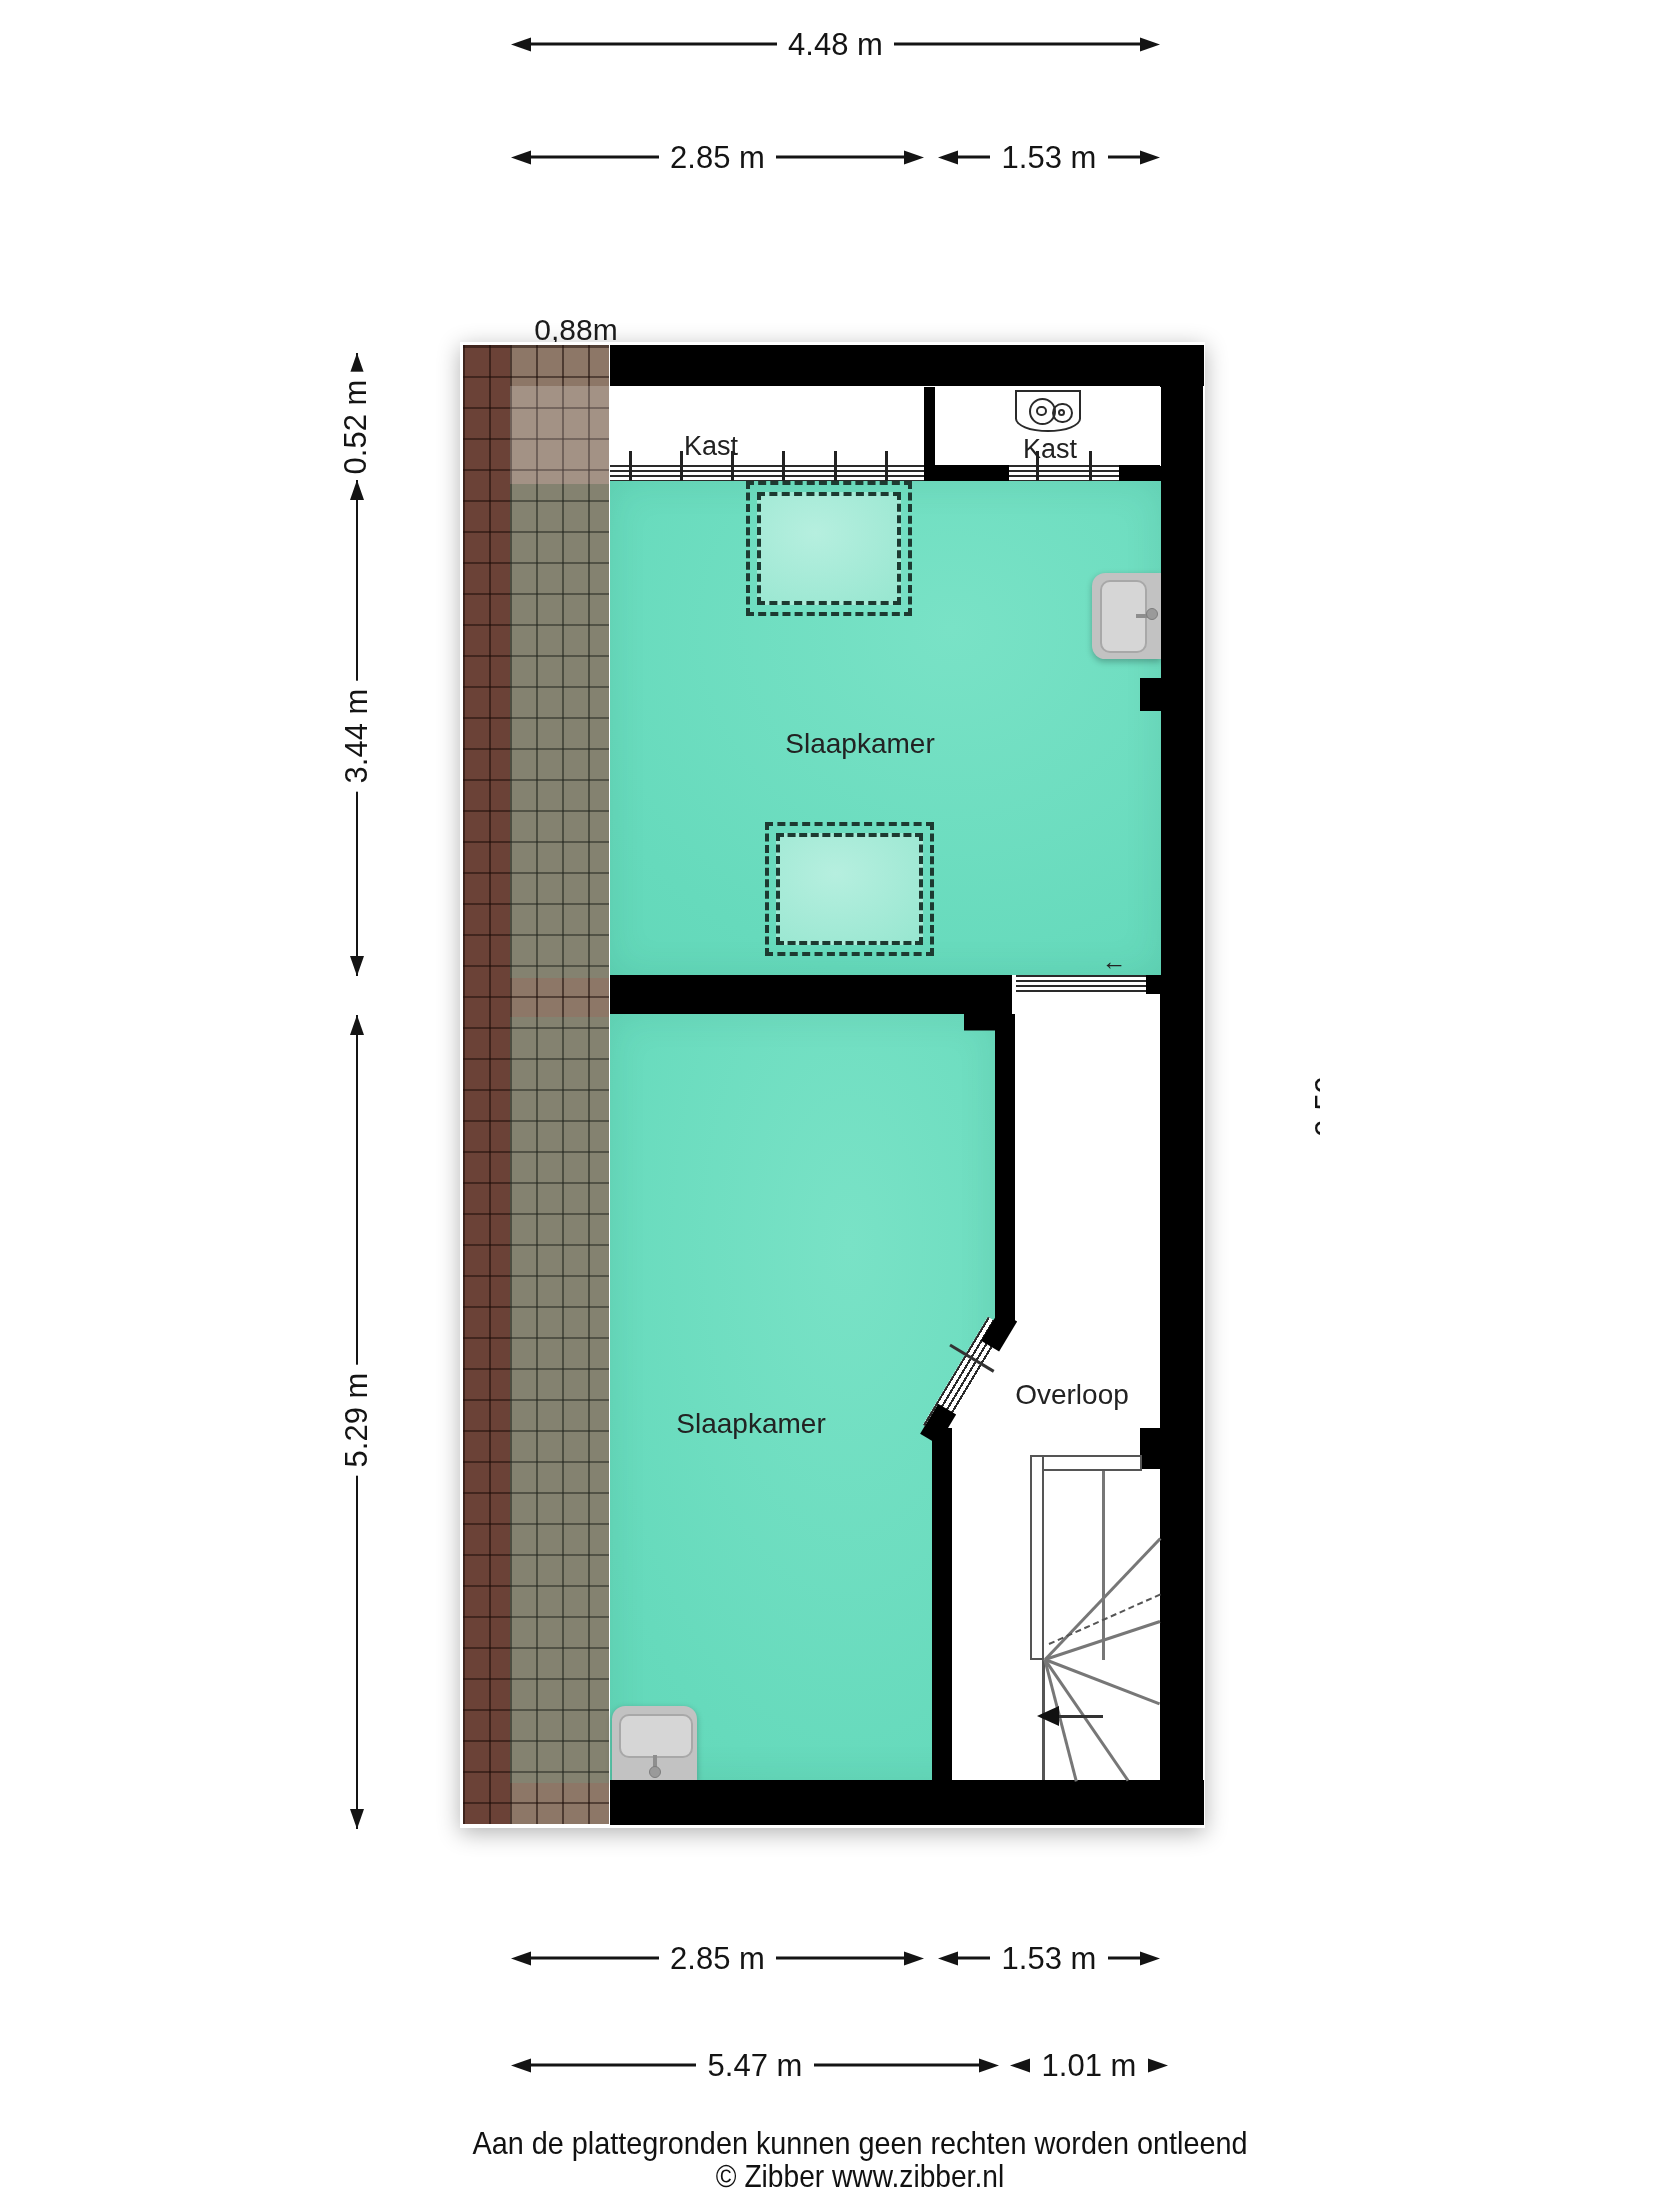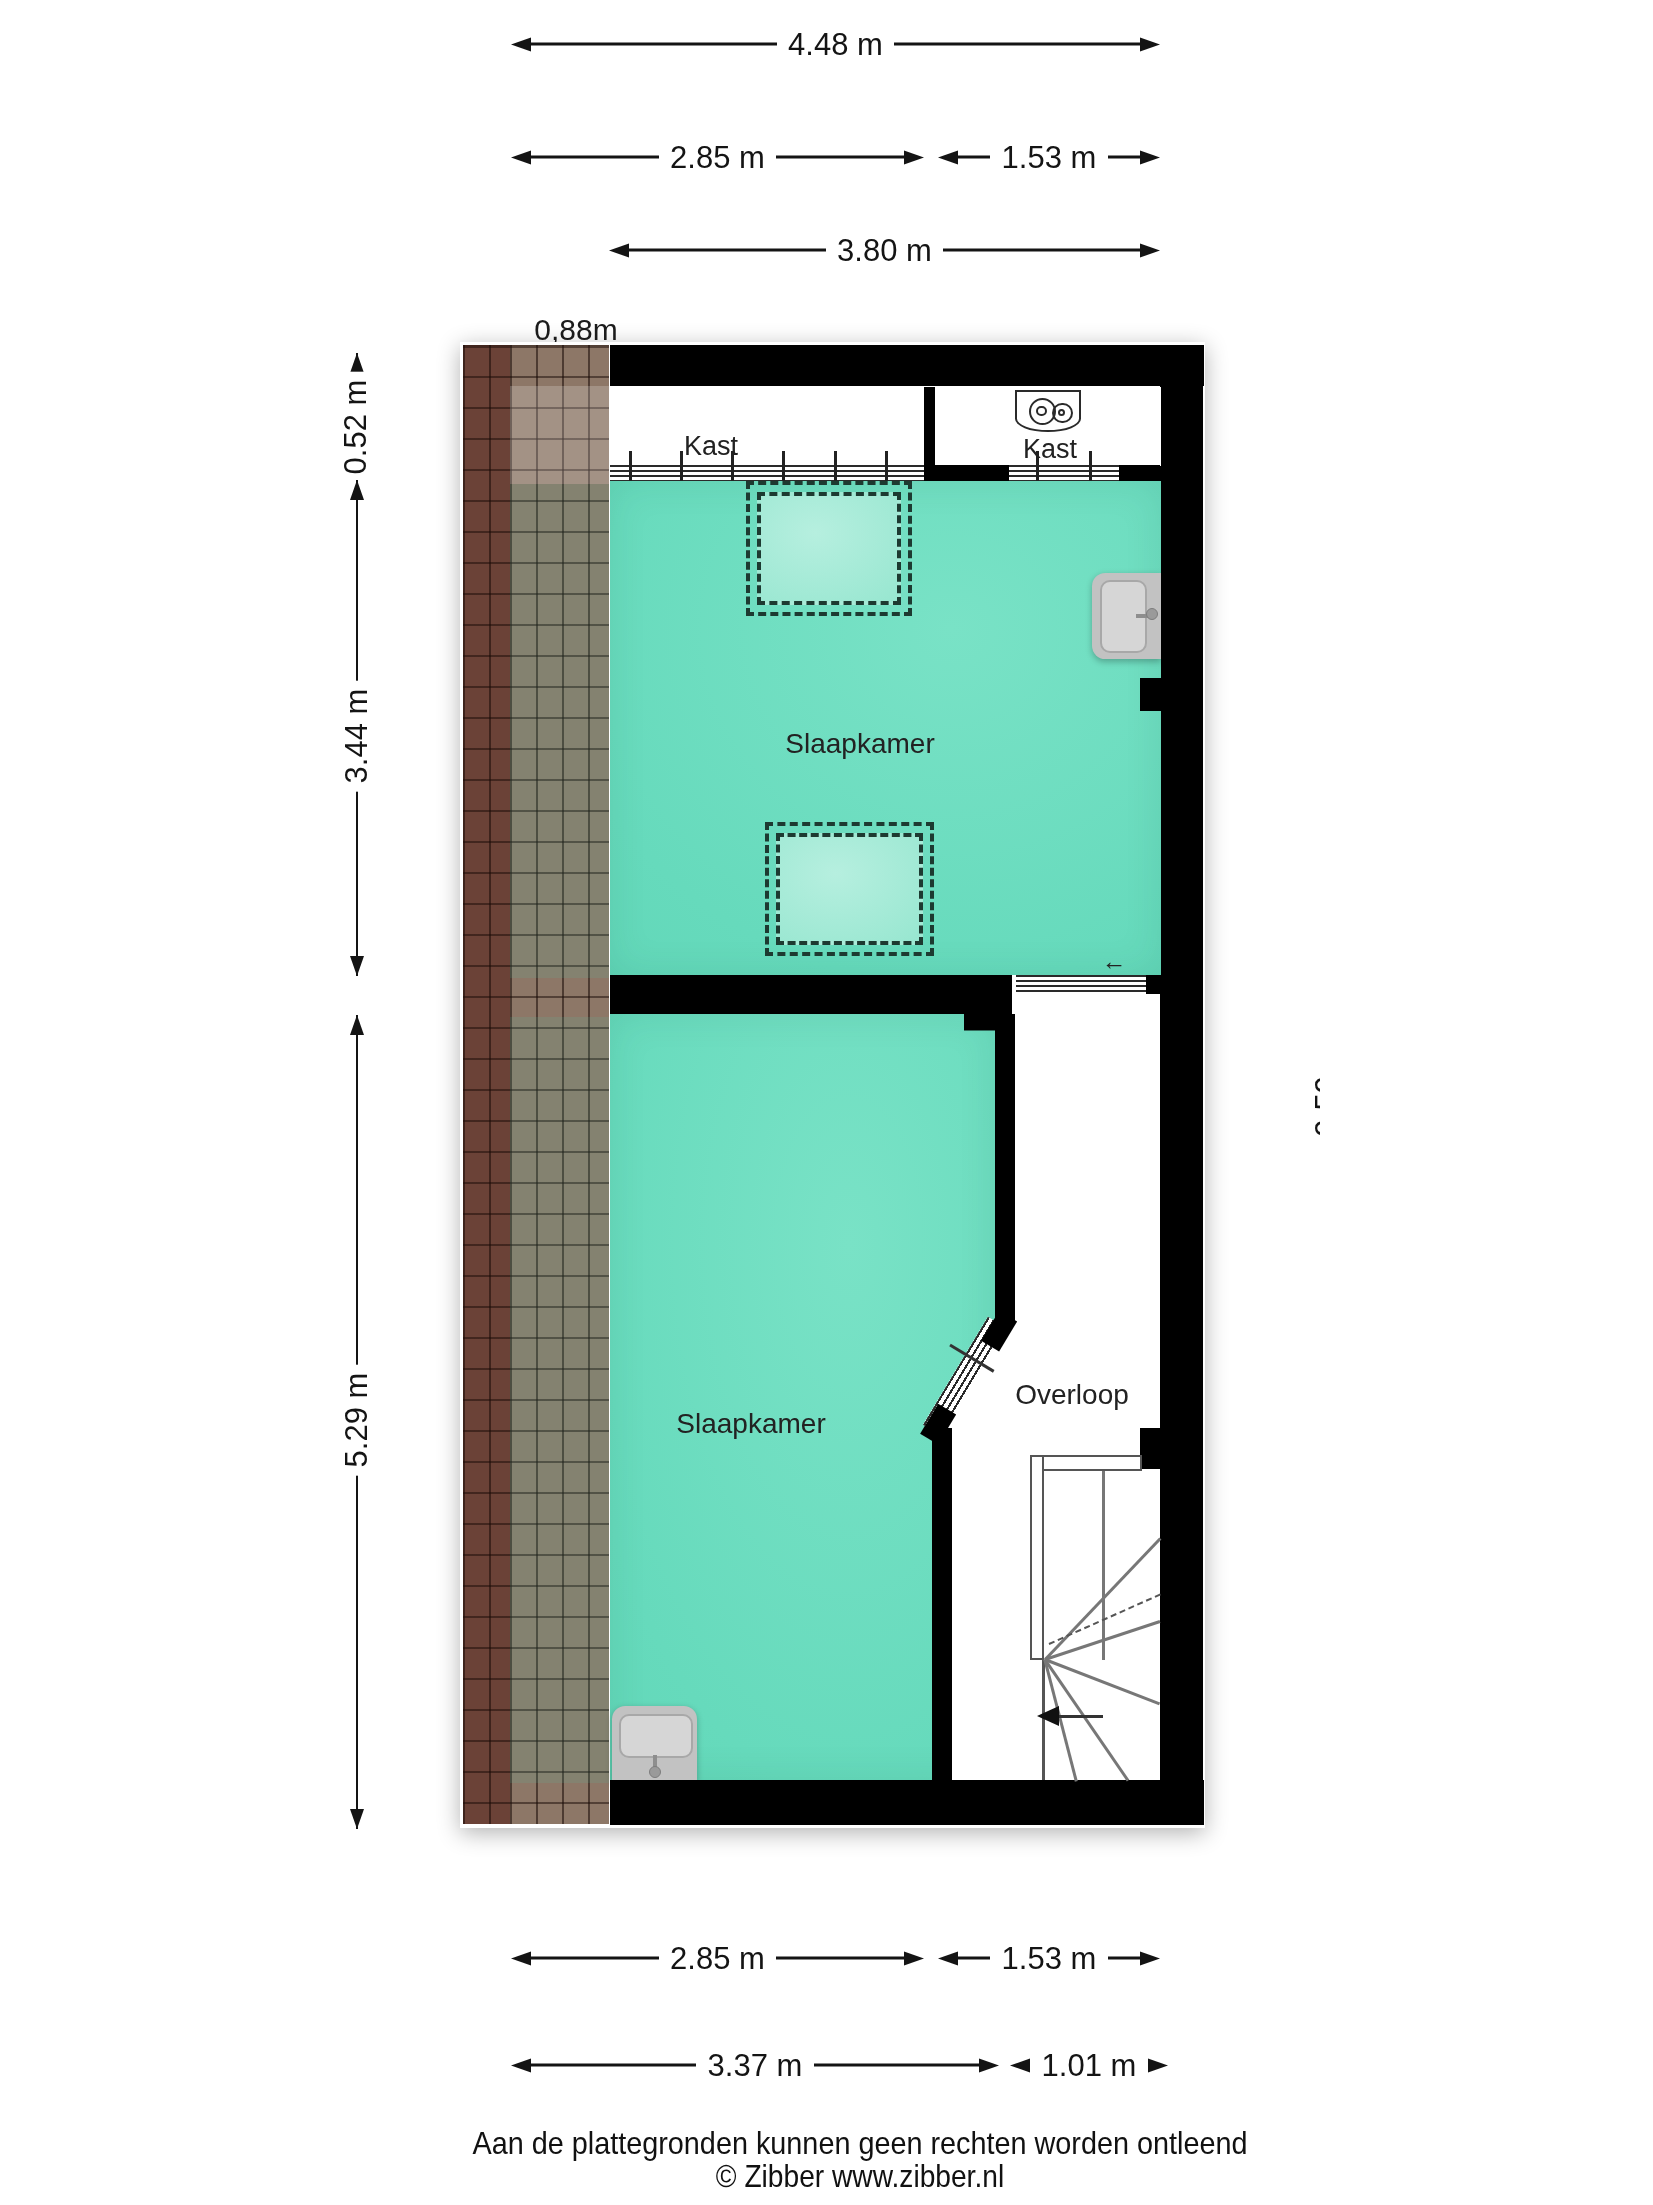--- a/index.html
+++ b/index.html
@@ -116,27 +116,20 @@
     <span class="ln"></span>
       <span class="ah-r"></span>
   </div>
   <div class="dh" style="top:157px;left:938px;width:222px;">
     <span class="ah-l"></span>
       <span class="ln"></span>
     <span class="txt">1.53 m</span>
     <span class="ln"></span>
       <span class="ah-r"></span>
   </div>
-  <div class="dh" style="top:250px;left:609px;width:551px;">
-    <span class="ah-l"></span>
-      <span class="ln"></span>
-    <span class="txt">3.80 m</span>
-    <span class="ln"></span>
-      <span class="ah-r"></span>
-  </div>
   <div class="lbl roofline-lbl" style="left:576px;top:330px;">0,88m</div>
 
   <div class="dv" style="left:357px;top:353px;height:76px;">
     <span class="av-t"></span>
     <span class="vln"></span>
     <span class="av-b"></span>
   </div>
   <div class="vtxt" style="left:356px;top:427px;">0.52 m</div>
 
   <div class="dv" style="left:357px;top:480px;height:496px;">
@@ -170,21 +163,21 @@
   <div class="dh" style="top:1958px;left:938px;width:222px;">
     <span class="ah-l"></span>
       <span class="ln"></span>
     <span class="txt">1.53 m</span>
     <span class="ln"></span>
       <span class="ah-r"></span>
   </div>
   <div class="dh" style="top:2065px;left:511px;width:488px;">
     <span class="ah-l"></span>
       <span class="ln"></span>
-    <span class="txt">3.37 m</span>
+    <span class="txt">5.47 m</span>
     <span class="ln"></span>
       <span class="ah-r"></span>
   </div>
   <div class="dh" style="top:2065px;left:1010px;width:150px;">
     <span class="ah-l"></span>
       <span class="ln"></span>
     <span class="txt">1.01 m</span>
     <span class="ln"></span>
       <span class="ah-r"></span>
   </div>

